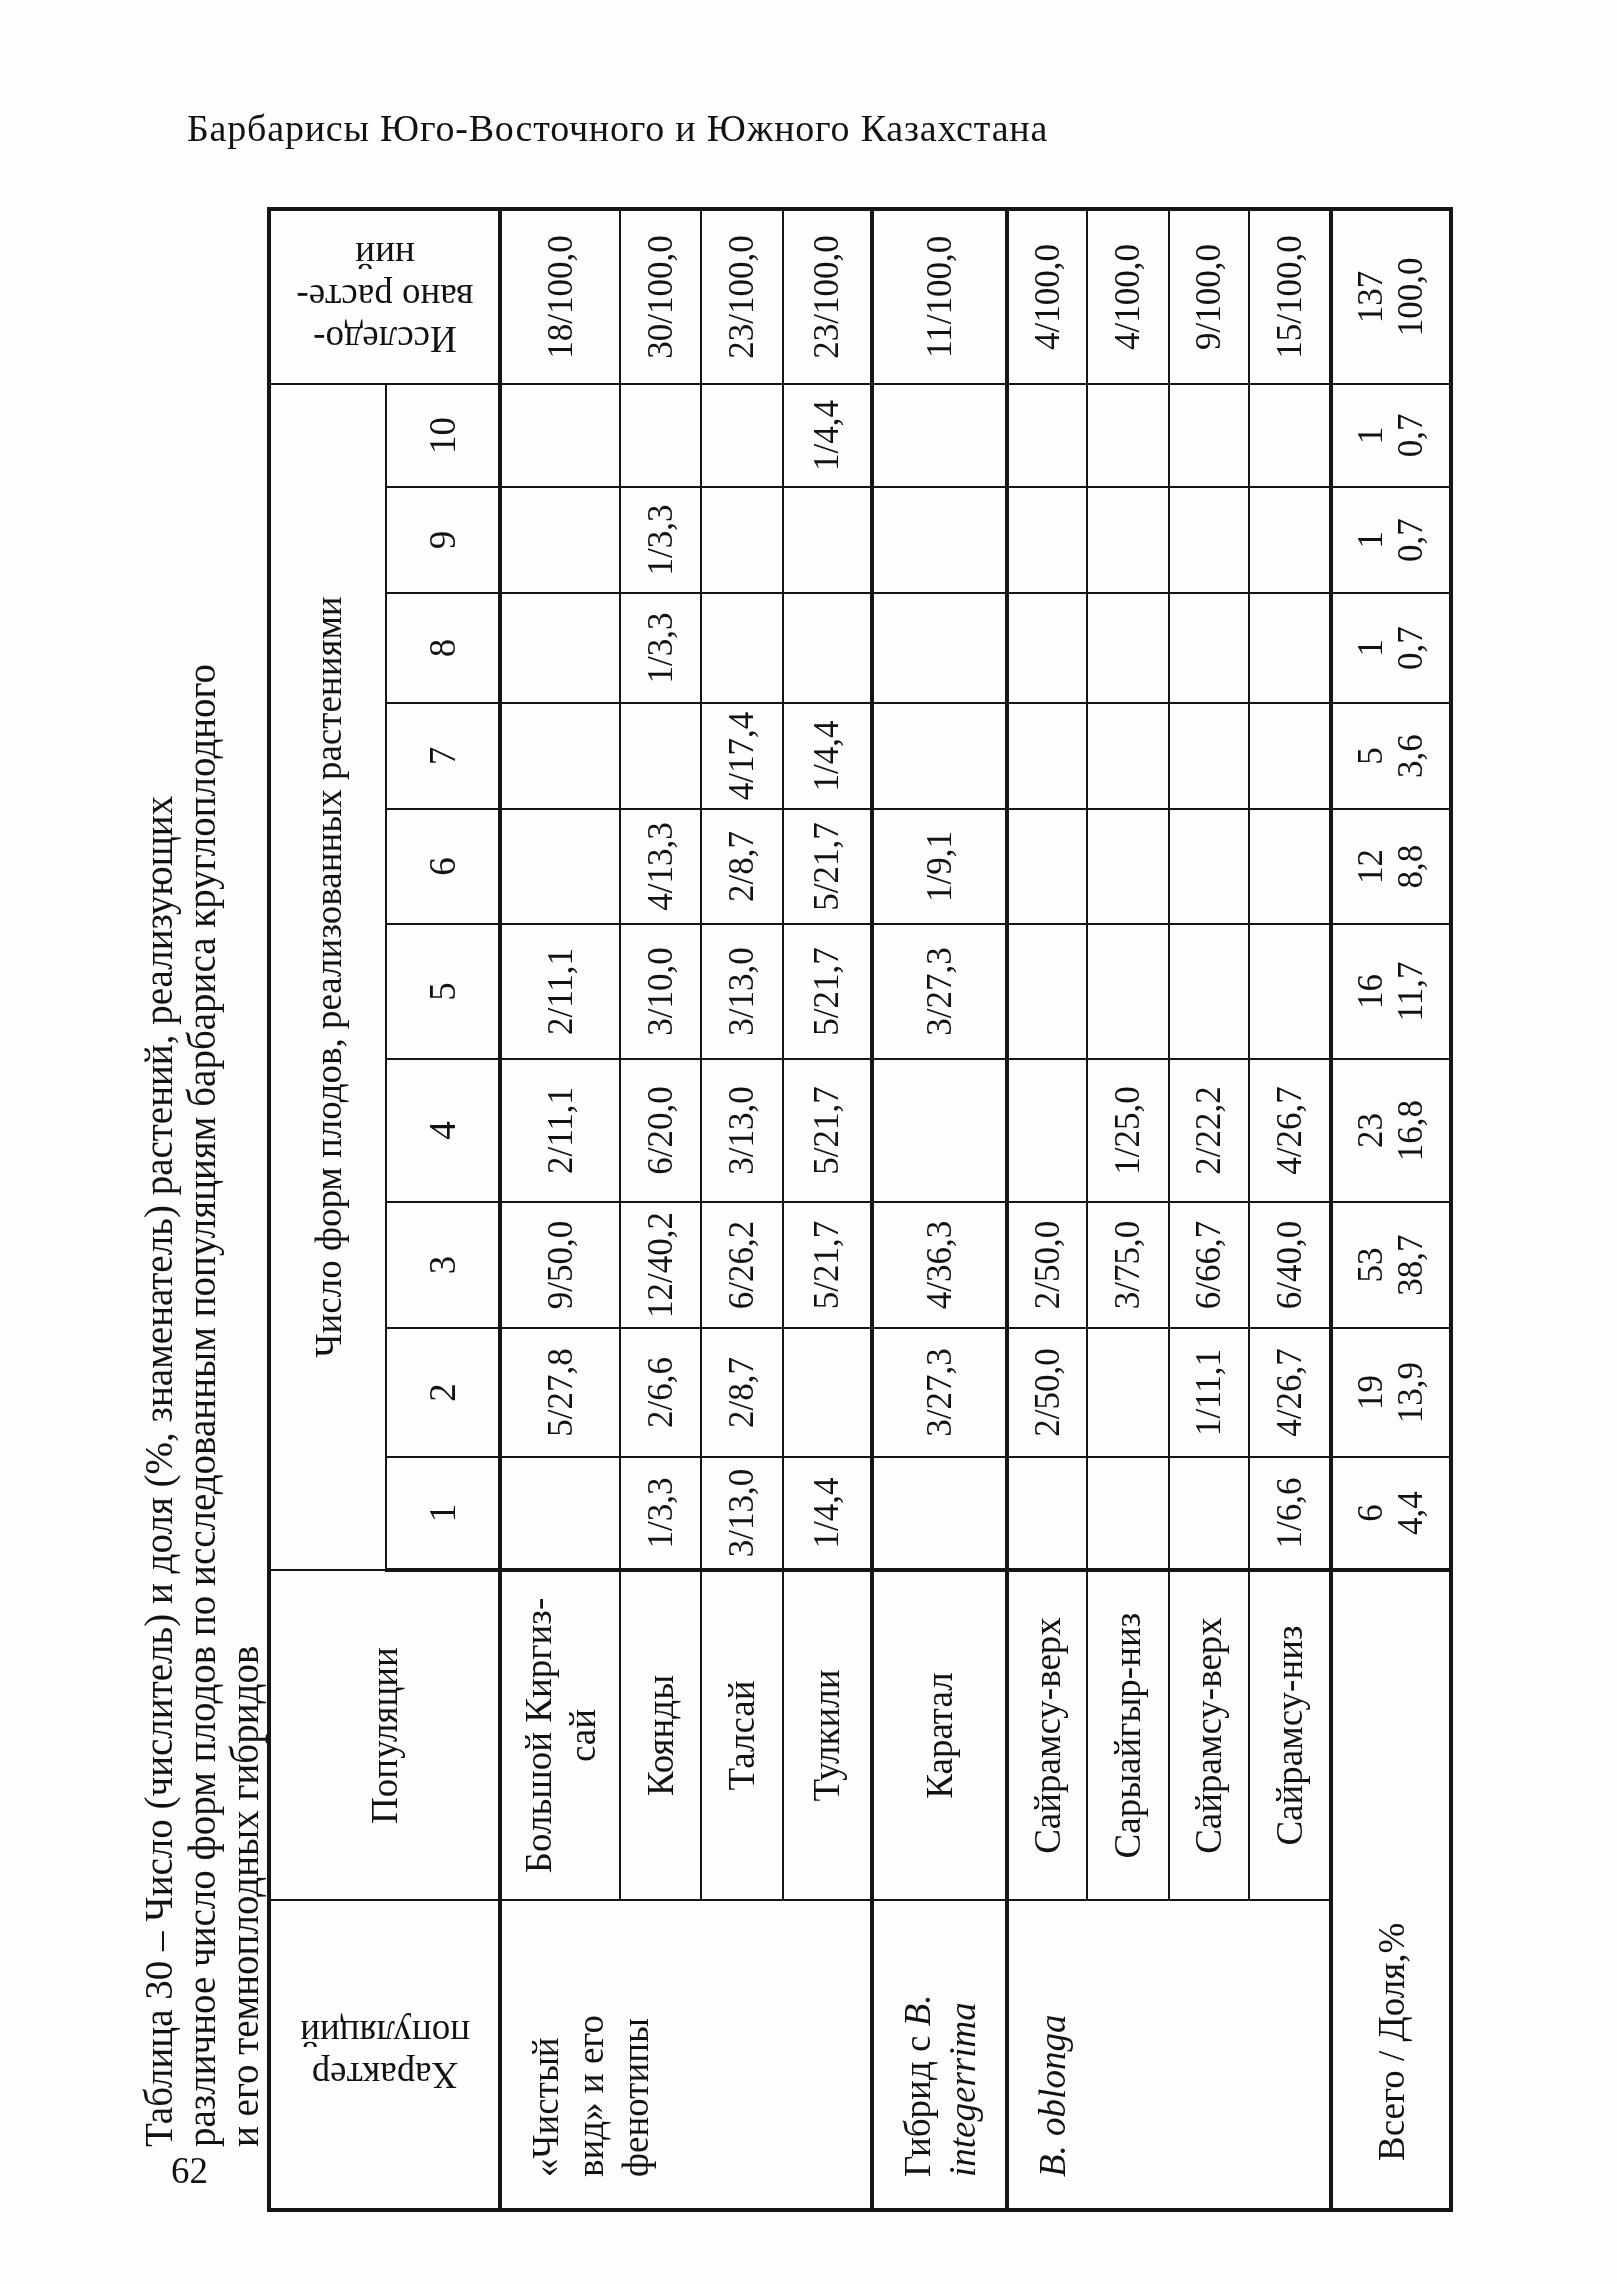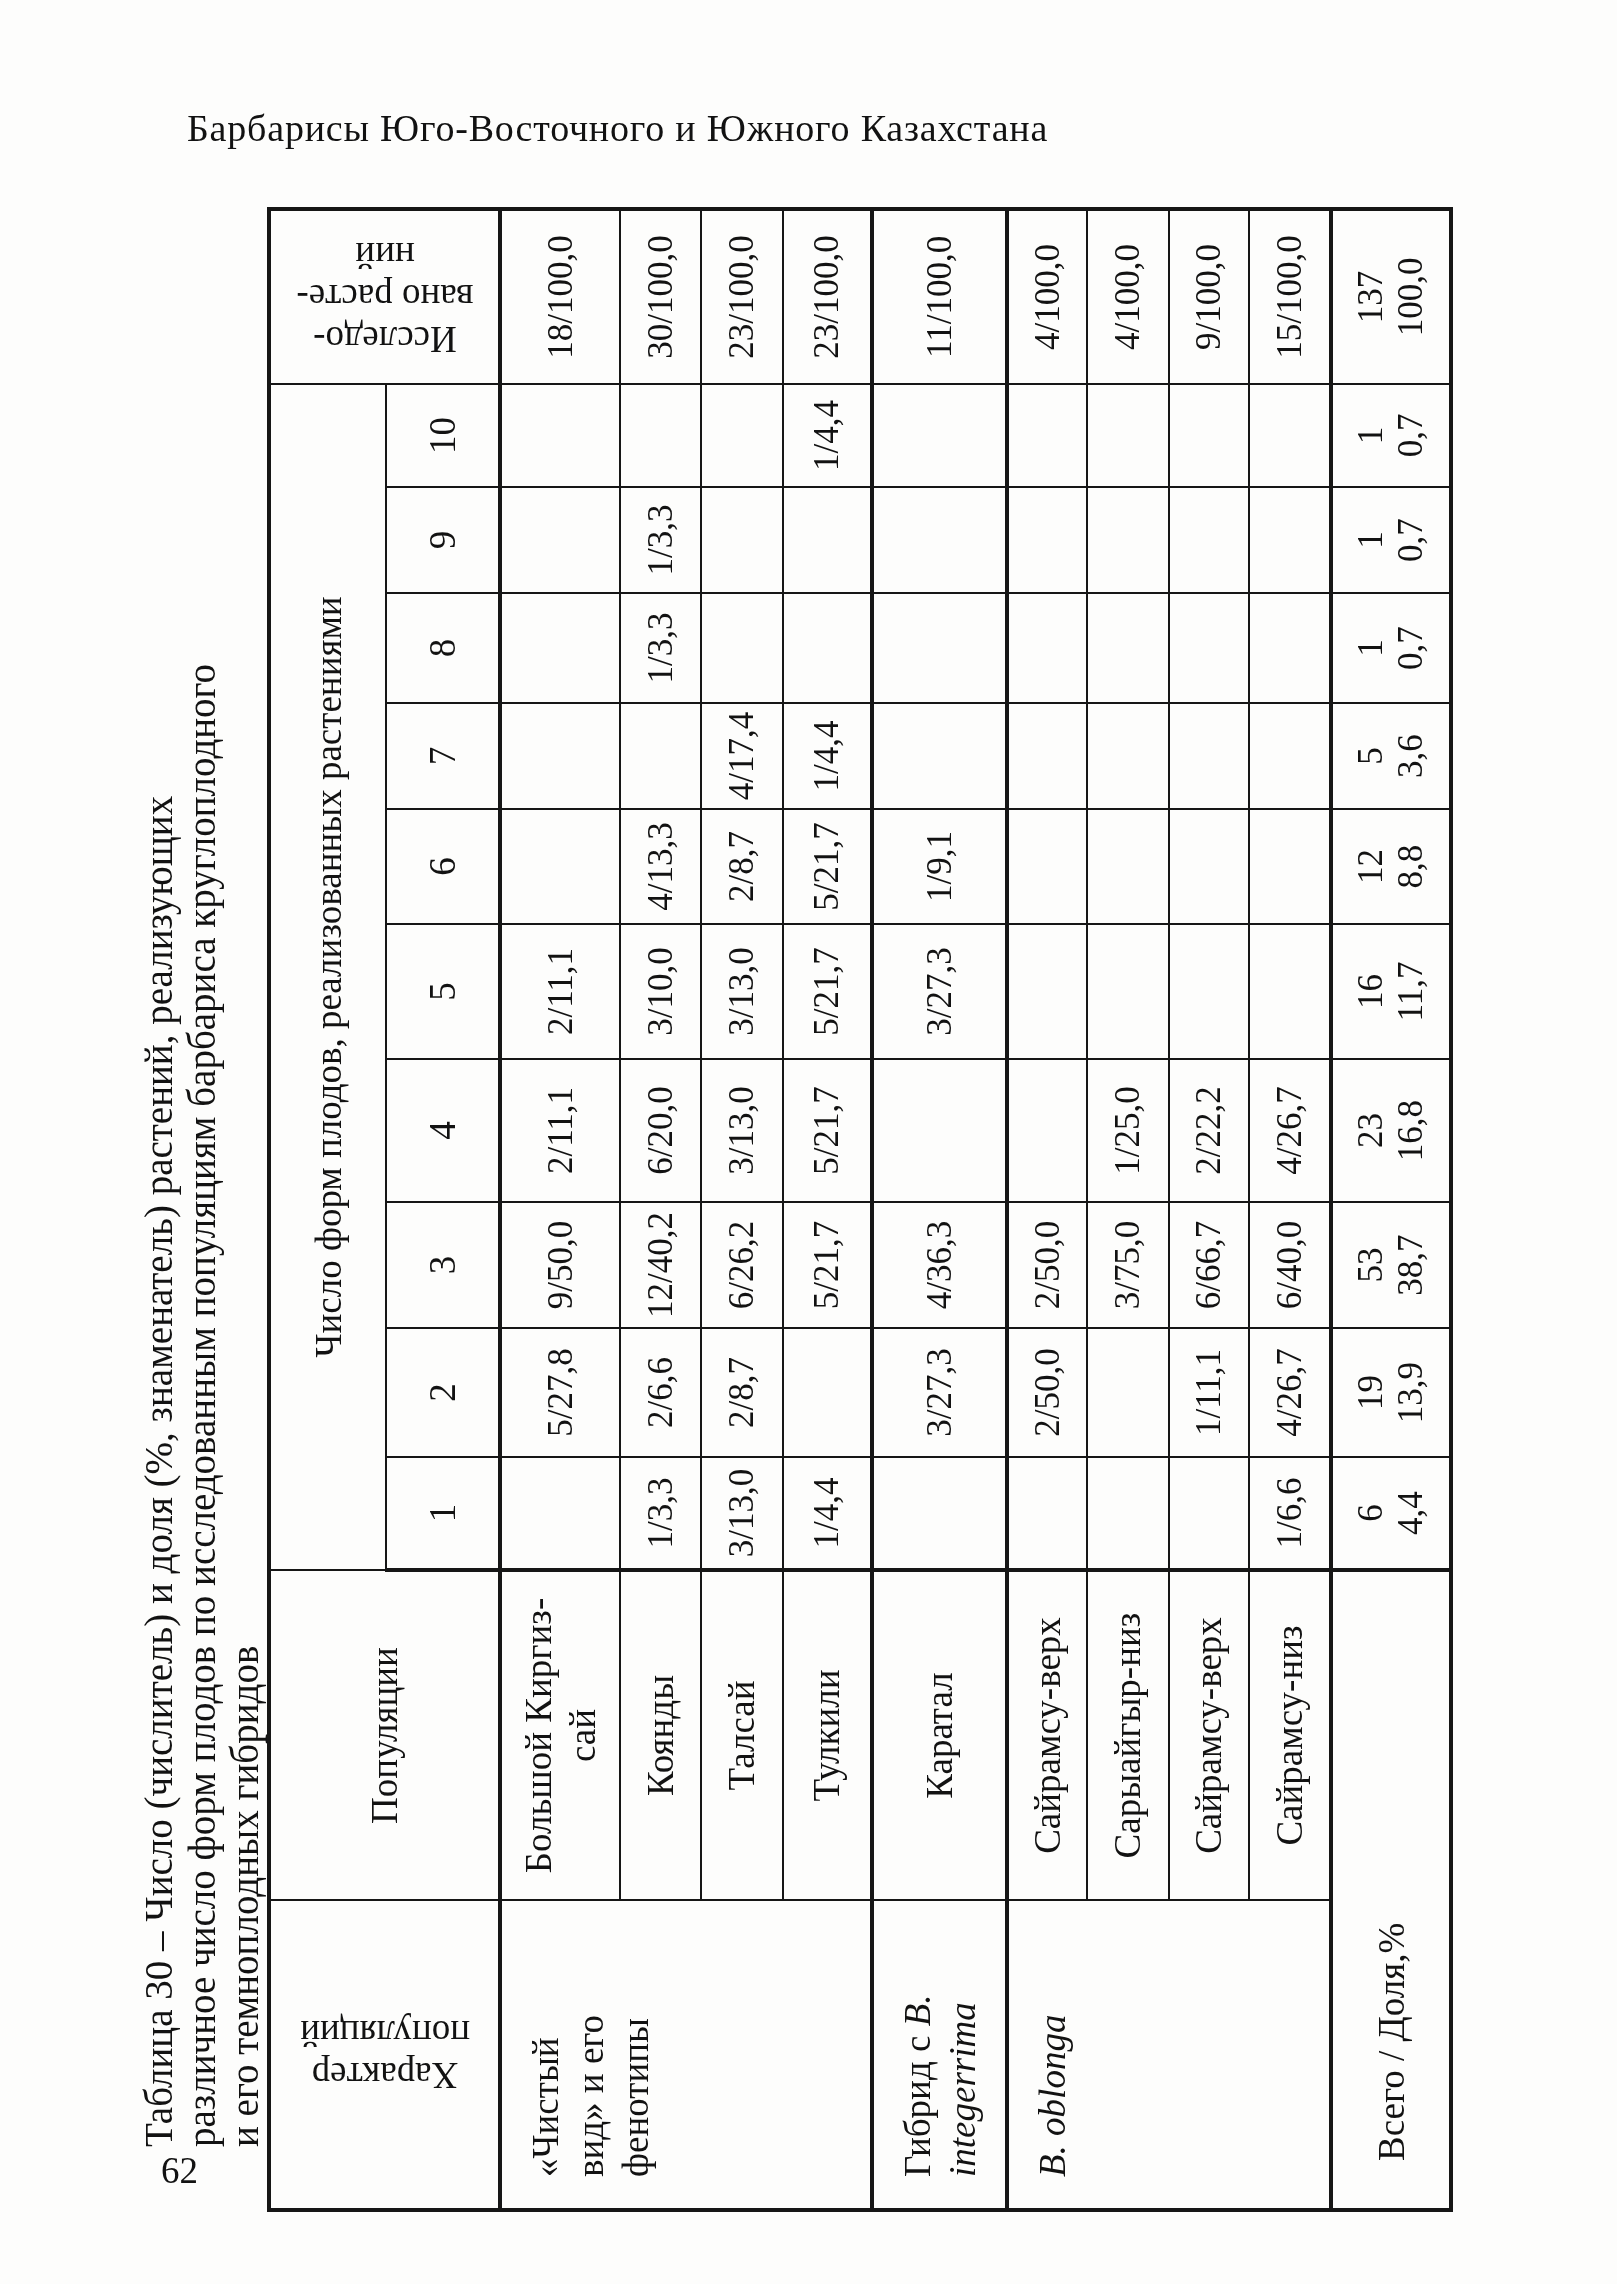--- a/index.html
+++ b/index.html
@@ -6,21 +6,21 @@
   body{
     width:1618px;height:2284px;position:relative;overflow:hidden;
     background:#fdfdfc;color:#121212;
     font-family:"Liberation Serif", serif;
   }
   .running-header{
     position:absolute;left:155px;top:106px;
     font-size:38px;letter-spacing:0.8px;white-space:pre;margin-left:32px;
   }
   .page-number{
-    position:absolute;left:161px;top:2149px;font-size:37px;
+    position:absolute;left:171px;top:2149px;font-size:37px;
   }
   
   .caption-rot{
     position:absolute;left:137px;top:2147px;width:1515px;
     transform-origin:0 0;transform:rotate(-90deg);
     font-size:39px;line-height:43px;white-space:pre;
   }
   
   .table-rot{
     position:absolute;left:267px;top:208px;

